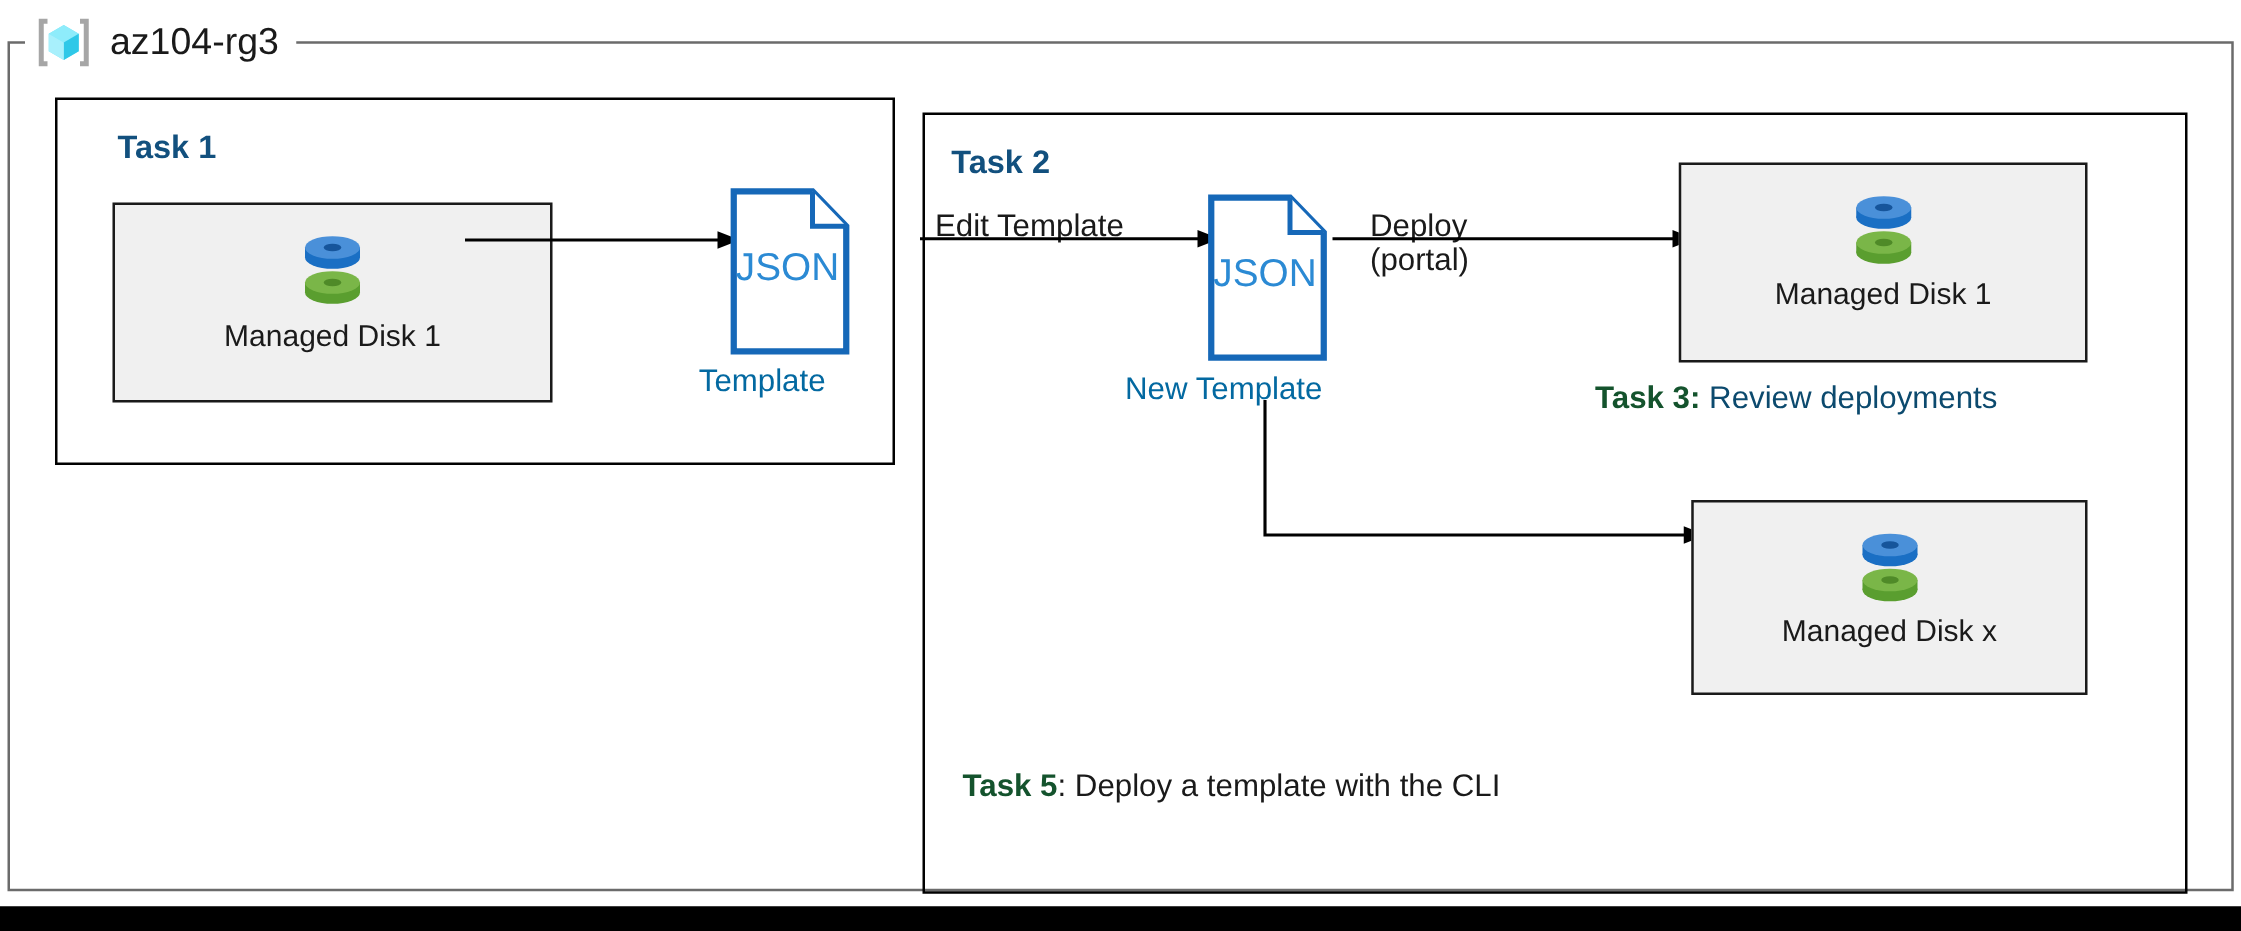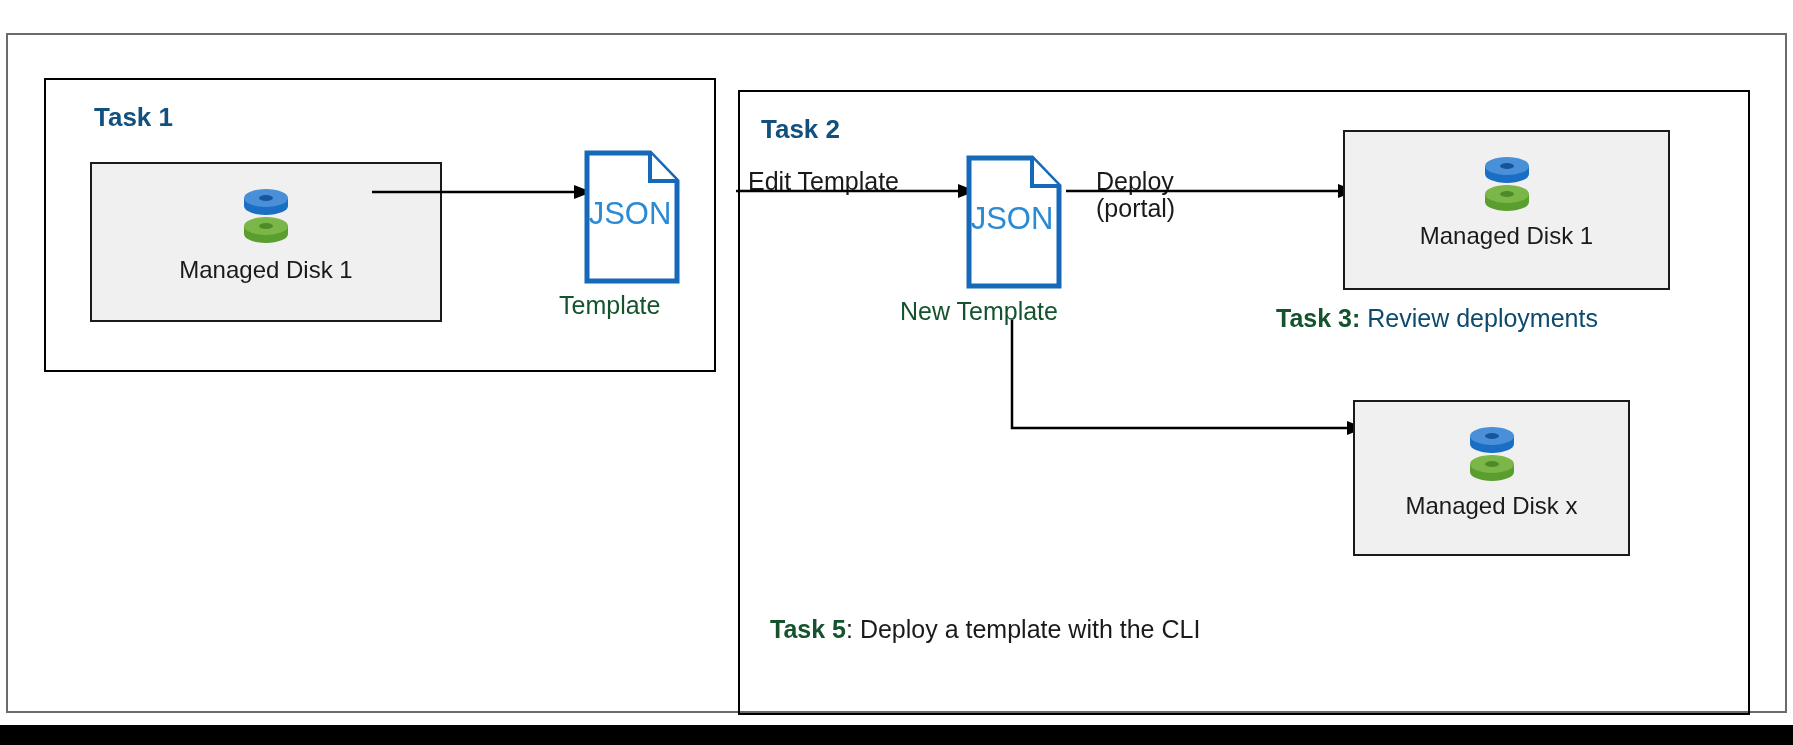--- a/index.html
+++ b/index.html
@@ -100,41 +100,41 @@
     justify-content: flex-start;
   }
   .resource-label {
     font-size: 24px;
     color: #1a1a1a;
     white-space: nowrap;
     line-height: 1;
   }
   #disk1-box   { left: 90px;   top: 162px; width: 352px; height: 160px; padding-top: 14px; }
   #disk1b-box  { left: 1343px; top: 130px; width: 327px; height: 160px; padding-top: 14px; }
-  #diskx-box   { left: 1353px; top: 400px; width: 277px; height: 156px; padding-top: 14px; }
+  #diskx-box   { left: 1353px; top: 400px; width: 317px; height: 156px; padding-top: 14px; }
 
   .disk-icon { width: 64px; height: 74px; margin-bottom: 4px; }
   .disk-icon svg { display: block; }
   #disk1-box  .disk-icon { margin-bottom: 6px; }
 
   
   .json-doc {
     position: absolute;
     width: 96px;
     height: 134px;
     text-align: center;
   }
   .json-doc svg { display: block; }
   #json1 { left: 584px; top: 150px; }
   #json2 { left: 966px; top: 155px; }
 
   .doc-caption {
     position: absolute;
     font-size: 25px;
-    color: #14532d;
+    color: #0369a1;
     white-space: nowrap;
     line-height: 1;
   }
   #json1-caption { left: 559px; top: 293px; }
   #json2-caption { left: 900px; top: 299px; }
 
   
   .connector {
     position: absolute;
     pointer-events: none;
@@ -173,20 +173,35 @@
   #note-task5 { left: 770px;  top: 617px; }
   #note-task6 { left: 770px;  top: 656px; }
 </style>
 </head>
 <body>
 
 <div id="canvas">
 
   <div id="rg-frame"></div>
 
+  <div id="rg-title-mask">
+    <span class="rg-icon">
+      <svg width="46" height="44" viewBox="0 0 46 44" xmlns="http://www.w3.org/2000/svg">
+
+        <path d="M10,3 L3,3 L3,41 L10,41 L10,37 L7,37 L7,7 L10,7 Z" fill="#a6a6a6"></path>
+        <path d="M36,3 L43,3 L43,41 L36,41 L36,37 L39,37 L39,7 L36,7 Z" fill="#a6a6a6"></path>
+
+        <polygon points="23,8 35,15 35,29 23,36 11,29 11,15" fill="#7fe6f7"></polygon>
+        <polygon points="23,8 35,15 23,22 11,15" fill="#8eecfb"></polygon>
+        <polygon points="23,22 35,15 35,29 23,36" fill="#2fc8e8"></polygon>
+        <polygon points="23,22 11,15 11,29 23,36" fill="#a8f0fc"></polygon>
+      </svg>
+    </span>
+    <span id="rg-title-text">az104-rg3</span>
+  </div>
 
   <div class="task-box" id="task1-box"></div>
   <div class="task-heading" id="task1-heading">Task 1</div>
 
   <div class="resource-box" id="disk1-box">
     <span class="disk-icon">
       <svg width="64" height="74" viewBox="0 0 64 74" xmlns="http://www.w3.org/2000/svg">
 
         <ellipse cx="32" cy="56" rx="22" ry="9" fill="#5a9e2f"></ellipse>
         <rect x="10" y="48" width="44" height="8" fill="#5a9e2f"></rect>

